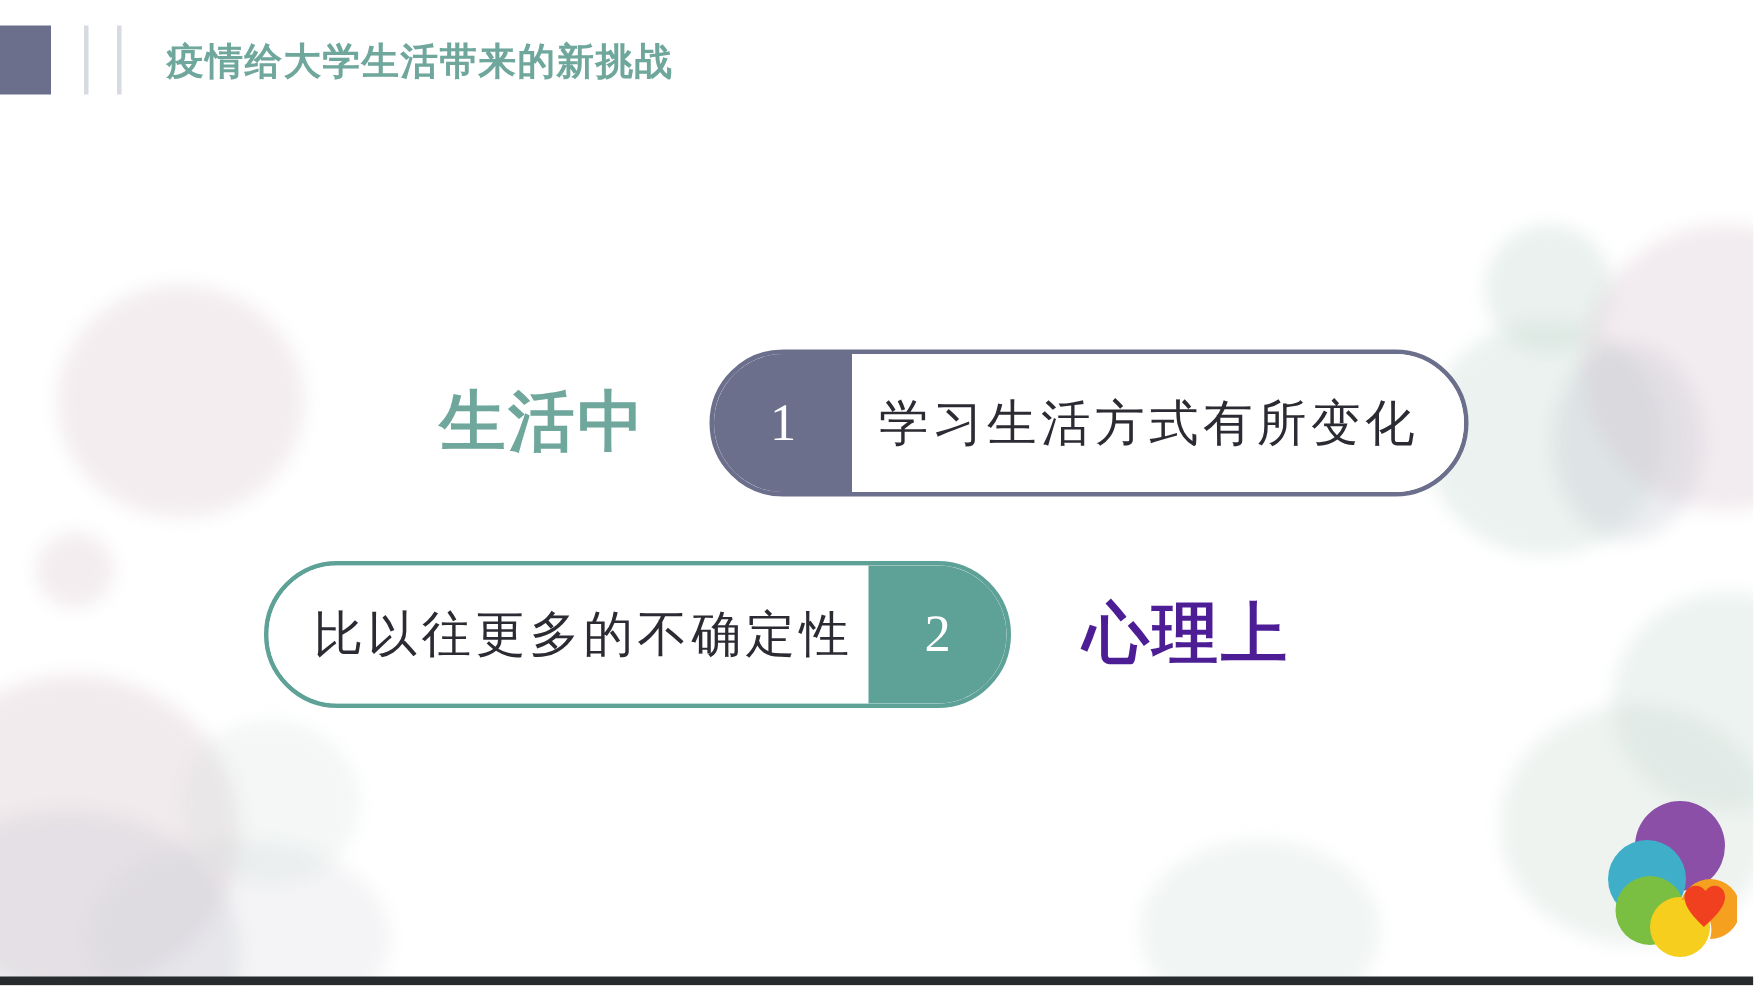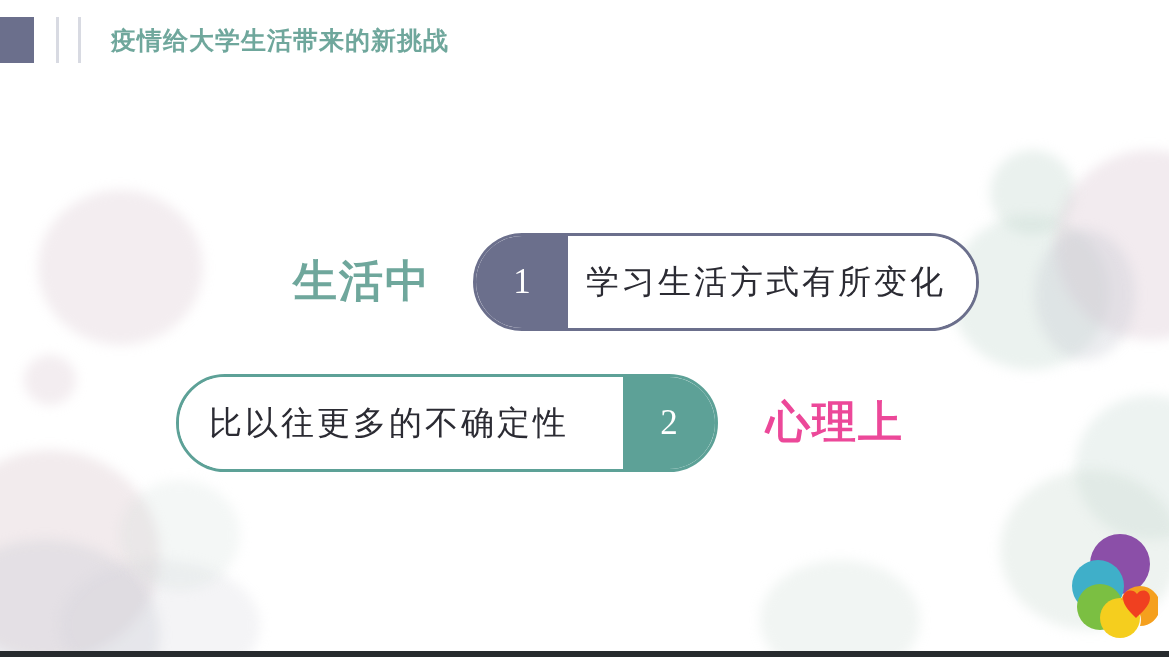--- a/index.html
+++ b/index.html
@@ -90,21 +90,21 @@
     position: relative;
     height: 98px;
     border-radius: 49px;
     box-sizing: border-box;
     display: flex;
     align-items: stretch;
     overflow: hidden;
     background: #ffffff;
   }
   .pill.purple { border: 3px solid #6b6f8c; }
-  .pill.teal   { border: 3px solid #404040; gap: 44px; }
+  .pill.teal   { border: 3px solid #404040; }
 
   .pill-num {
     display: flex;
     align-items: center;
     justify-content: center;
     width: 92px;
     flex: 0 0 92px;
     color: #ffffff;
     font-family: "Liberation Serif", "DejaVu Serif", serif;
     font-size: 35px;
@@ -183,21 +183,21 @@
       <div class="pill-num purple" style="background: rgb(107, 111, 140);">1</div>
       <div class="pill-text first">学习生活方式有所变化</div>
     </div>
   </div>
 
   <div class="row row-2">
     <div class="pill teal gap-left" style="border-color: rgb(93, 161, 151);">
       <div class="pill-text second">比以往更多的不确定性</div>
       <div class="pill-num teal" style="background: rgb(93, 161, 151);">2</div>
     </div>
-    <div class="side-label purple" style="color: #ec4899;">心理上</div>
+    <div class="side-label purple" style="color: #4c1d95;">心理上</div>
   </div>
 
   <div class="logo">
     <svg viewBox="0 0 100 110" width="100" height="110">
       <path id="lg-purple" d="M32 30 A30 30 0 1 1 62 60 A30 30 0 0 0 32 30 Z" fill="#8b4fa8"></path>
       <path id="lg-cyan" d="M14 52 A26 26 0 0 1 40 26 A26 26 0 0 0 14 52 Z" fill="#3fafc9"></path>
       <circle id="lg-cyan-c" cx="40" cy="52" r="26" fill="#3fafc9"></circle>
       <circle id="lg-green-c" cx="42" cy="73" r="23" fill="#7bbf42"></circle>
       <circle id="lg-yellow-c" cx="62" cy="84" r="20" fill="#f5ce1e"></circle>
       <path id="lg-orange" d="M63 66 A20 20 0 1 1 82 92 A20 20 0 0 0 63 66 Z" fill="#f5a01e"></path>

